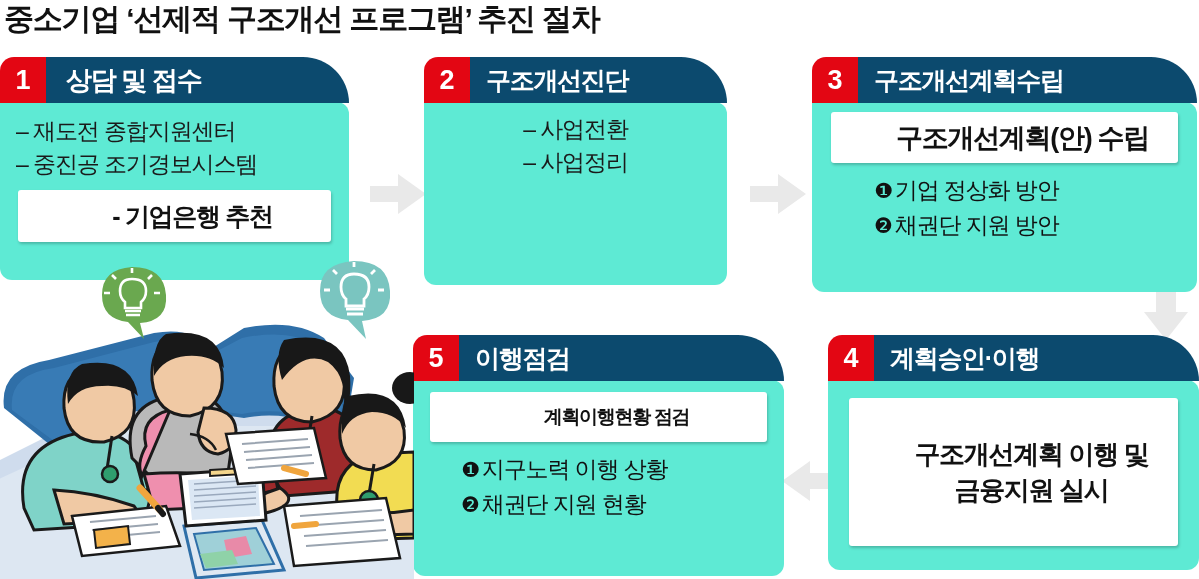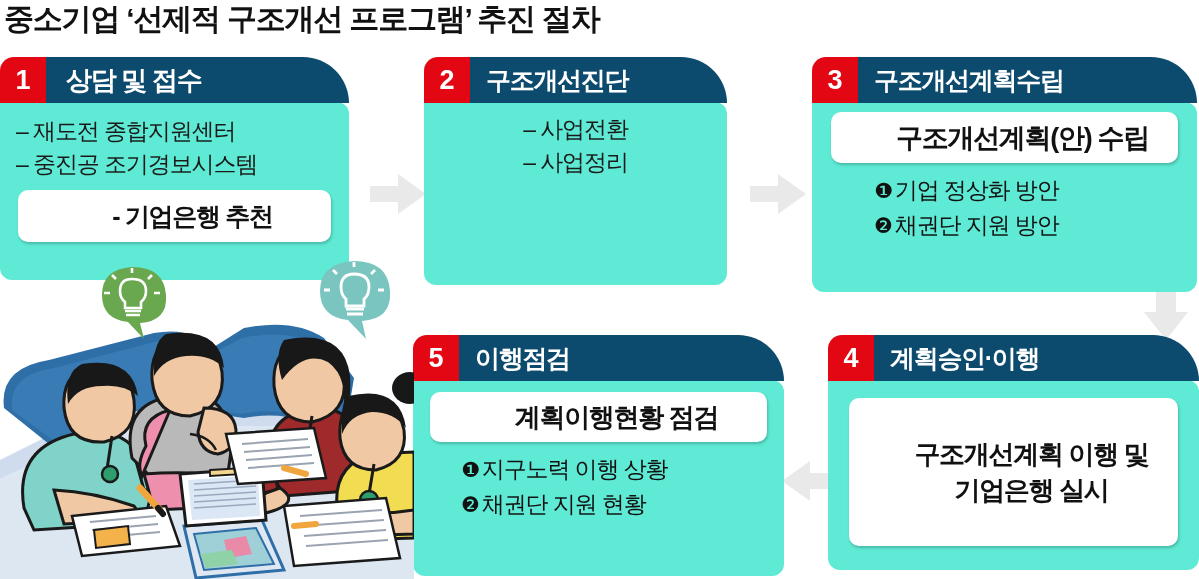--- a/index.html
+++ b/index.html
@@ -54,21 +54,21 @@
     font-size:23px;color:#1a1a1a;letter-spacing:-1.1px;
     line-height:33px;white-space:nowrap;
   }
   .numline{
     font-size:23px;color:#111111;letter-spacing:-1.1px;
     line-height:34px;white-space:nowrap;
   }
   .numline .num{font-size:21px;margin-right:3px;}
 
   .whitebox{
-    background:#ffffff;border-radius:10px;
+    background:#ffffff;border-radius:3px;
     box-shadow:1px 2px 3px rgba(0,0,0,0.22);
     display:flex;align-items:center;justify-content:center;
     font-weight:bold;color:#111111;letter-spacing:-1.3px;
     text-align:center;box-sizing:border-box;padding-left:36px;
   }
 
   
   #step1{left:0px;top:57px;width:349px;}
   #step1 .head-bar{border-top-right-radius:58px;font-size:26px;padding-left:20px;}
   #step1 .step-body{height:178px;padding:13px 0 0 0;}
@@ -93,21 +93,21 @@
   #step4{left:828px;top:335px;width:371px;}
   #step4 .head-bar{border-top-right-radius:56px;font-size:25px;}
   #step4 .step-body{height:190px;padding-top:15px;}
   #step4 .whitebox{
     margin:3px 21px;height:148px;font-size:26px;line-height:36px;
   }
 
   #step5{left:413px;top:335px;width:371px;}
   #step5 .head-bar{border-top-right-radius:56px;font-size:25px;}
   #step5 .step-body{height:196px;padding-top:12px;}
-  #step5 .whitebox{margin:0 17px;height:50px;font-size:26px;}
+  #step5 .whitebox{margin:0 17px;height:50px;font-size:19px;}
   #step5 .numlist{margin-top:10px;padding-left:48px;}
 
   
   .arrow{position:absolute;z-index:1;}
 
   
   #illus{position:absolute;left:-6px;top:258px;width:420px;height:321px;z-index:5;}
 
   
   .bubble{position:absolute;z-index:6;}
@@ -178,21 +178,21 @@
 
   <div class="step" id="step4">
     <div class="step-head">
       <div class="badge">4</div>
       <div class="head-bar">계획승인·이행</div>
     </div>
     <div class="step-body">
       <div class="whitebox">
         <div>
           <div>구조개선계획 이행 및</div>
-          <div>기업은행 실시</div>
+          <div>금융지원 실시</div>
         </div>
       </div>
     </div>
   </div>
 
   <div class="step" id="step5">
     <div class="step-head">
       <div class="badge">5</div>
       <div class="head-bar">이행점검</div>
     </div>

